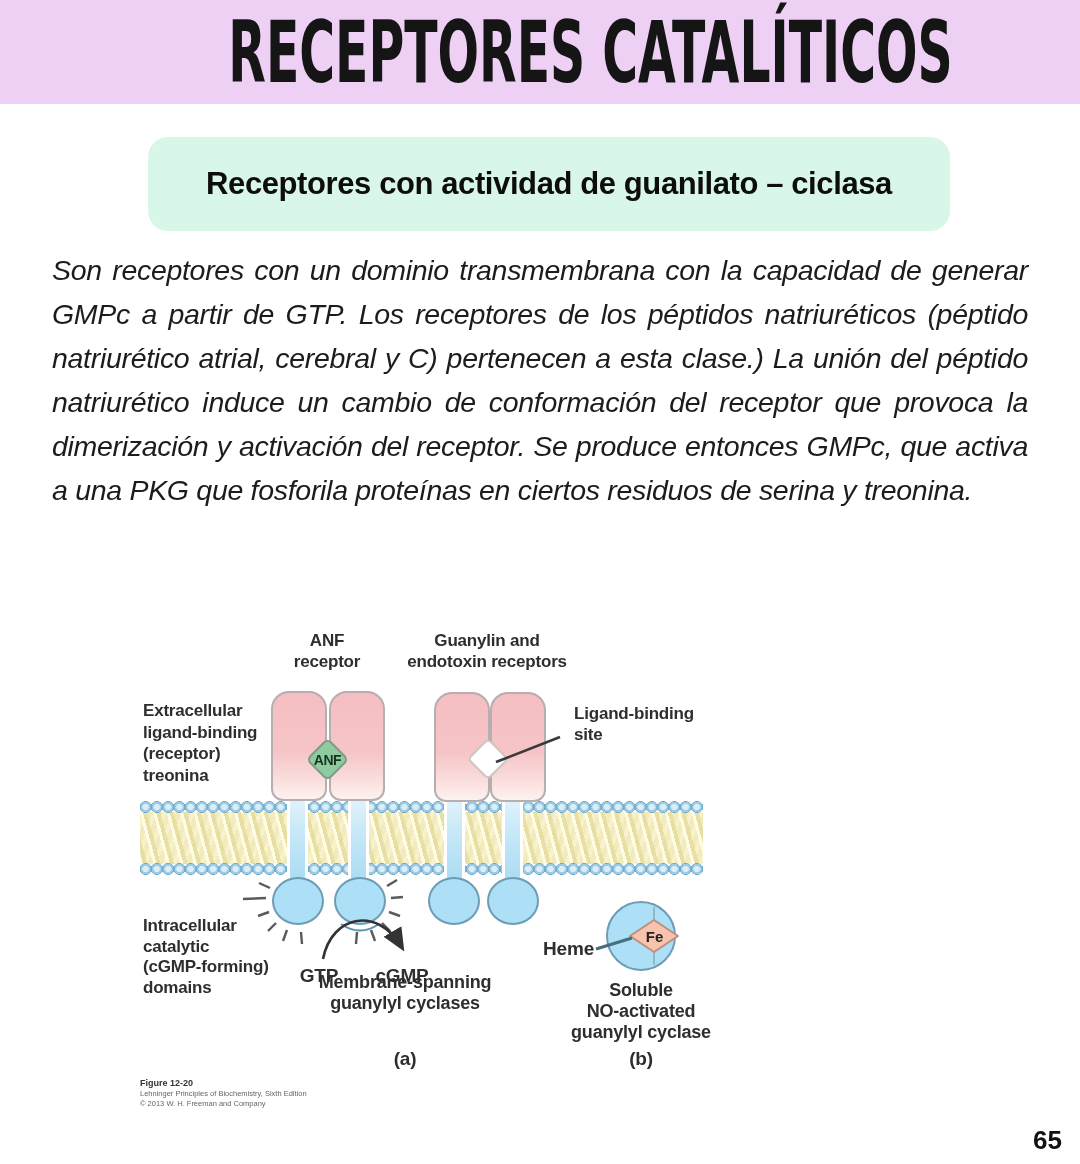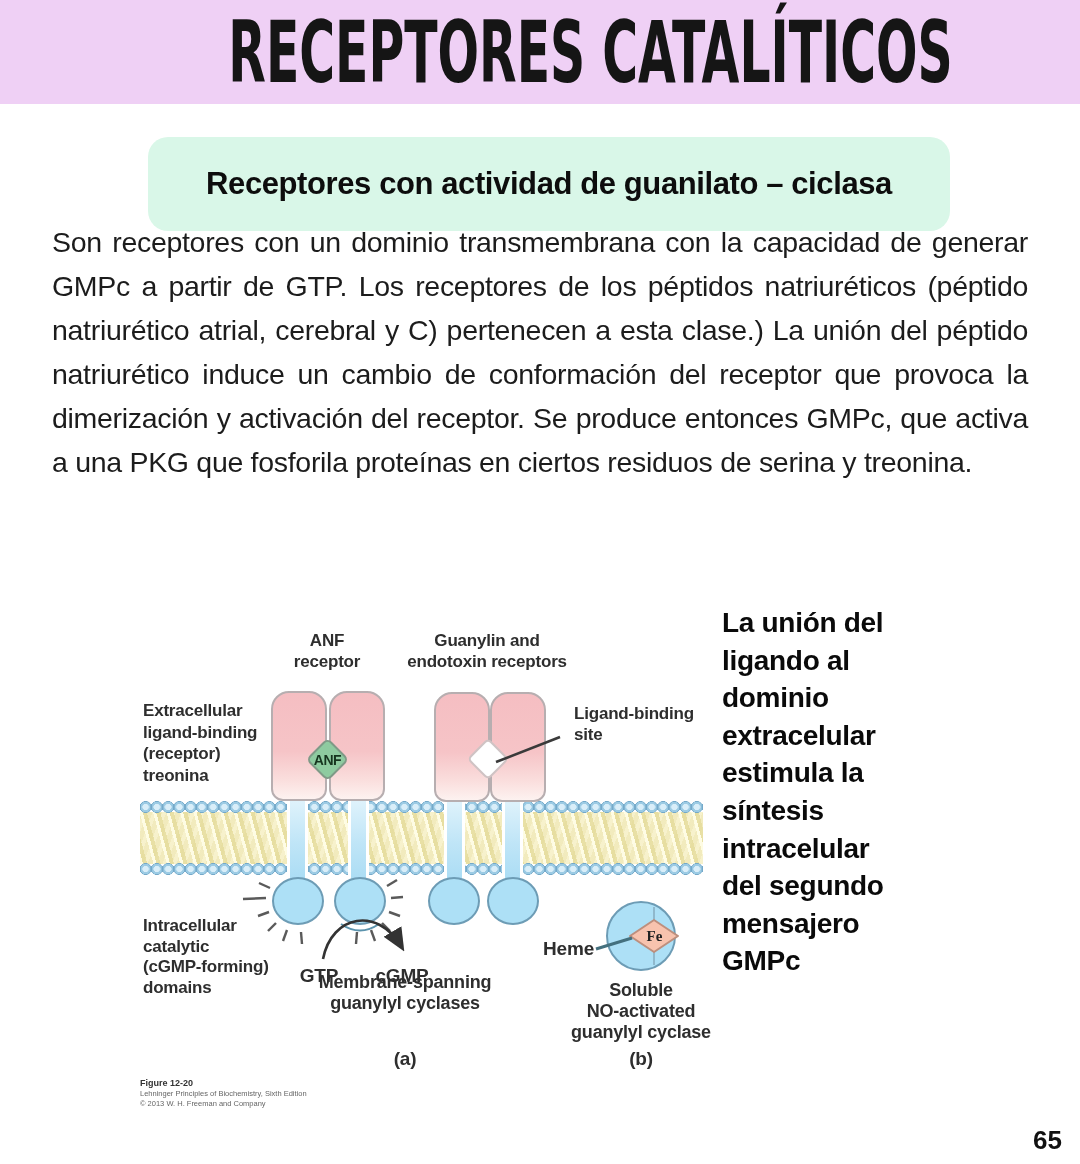--- a/index.html
+++ b/index.html
@@ -25,23 +25,23 @@
     position:absolute; left:148px; top:137px; width:802px; height:94px;
     background:#d9f7e8; border-radius:20px; display:flex; align-items:center;
     justify-content:center;
   }
   #subheader .txt{
     font-weight:bold; font-size:31px; letter-spacing:-0.4px; color:#0d0d0d;
   }
 
   
   #paragraph{
-    position:absolute; left:52px; top:220px; width:976px;
+    position:absolute; left:52px; top:248px; width:976px;
     font-size:28.5px; line-height:44px; letter-spacing:-0.3px; color:#1c1c1c;
-    text-align:justify; text-align-last:left;
+    text-align:justify; text-align-last:left;font-style:italic;
   }
 
   
   #side-note{
     position:absolute; left:722px; top:604px; width:215px;
     font-weight:bold; font-size:28px; line-height:37.6px; letter-spacing:-0.3px;
     color:#0a0a0a;
   }
 
   
@@ -104,21 +104,21 @@
     position:absolute; top:877px; width:52px; height:48px; border-radius:50%;
     background:#ade0f6; border:2px solid #6d9cb5; box-sizing:border-box; z-index:2;
   }
   #soluble-circle{
     position:absolute; left:606px; top:901px; width:70px; height:70px; border-radius:50%;
     background:#ade0f6; border:2px solid #6d9cb5; box-sizing:border-box; z-index:2;
   }
   #fe-label{
     position:absolute; left:641px; top:925px; width:27px; height:22px; z-index:6;
     display:flex; align-items:center; justify-content:center;
-    font-weight:bold; font-size:15px; color:#222222;font-family:Liberation Serif, serif;
+    font-weight:bold; font-size:15px; color:#222222;
   }
 
   
   #overlay{position:absolute; left:0; top:0; z-index:5; pointer-events:none;}
 
   
   #caption{position:absolute; left:140px; top:1078px; color:#666;}
   #caption .fig{font-weight:bold; font-size:9px; color:#333; line-height:11px;}
   #caption .src{font-size:7.5px; line-height:9.5px;}
 
@@ -135,30 +135,20 @@
   <div id="header">
     <div id="title">RECEPTORES CATALÍTICOS</div>
   </div>
 
   <div id="subheader">
     <div class="txt">Receptores con actividad de guanilato – ciclasa</div>
   </div>
 
   <div id="paragraph">Son receptores con un dominio transmembrana con la capacidad de generar GMPc a partir de GTP. Los receptores de los péptidos natriuréticos (péptido natriurético atrial, cerebral y C) pertenecen a esta clase.) La unión del péptido natriurético induce un cambio de conformación del receptor que provoca la dimerización y activación del receptor. Se produce entonces GMPc, que activa a una PKG que fosforila proteínas en ciertos residuos de serina y treonina.</div>
 
-  <div id="side-note" class="pre">La unión del
-ligando al
-dominio
-extracelular
-estimula la
-síntesis
-intracelular
-del segundo
-mensajero
-GMPc</div>
 
   <div id="membrane">
     <div id="lipid-core"></div>
     <div id="bead-top" class="bead-row"></div>
     <div id="bead-bottom" class="bead-row"></div>
   </div>
 
   <div class="stalk" style="left:290px;"></div>
   <div class="stalk" style="left:351px;"></div>
   <div class="stalk" style="left:447px;"></div>

